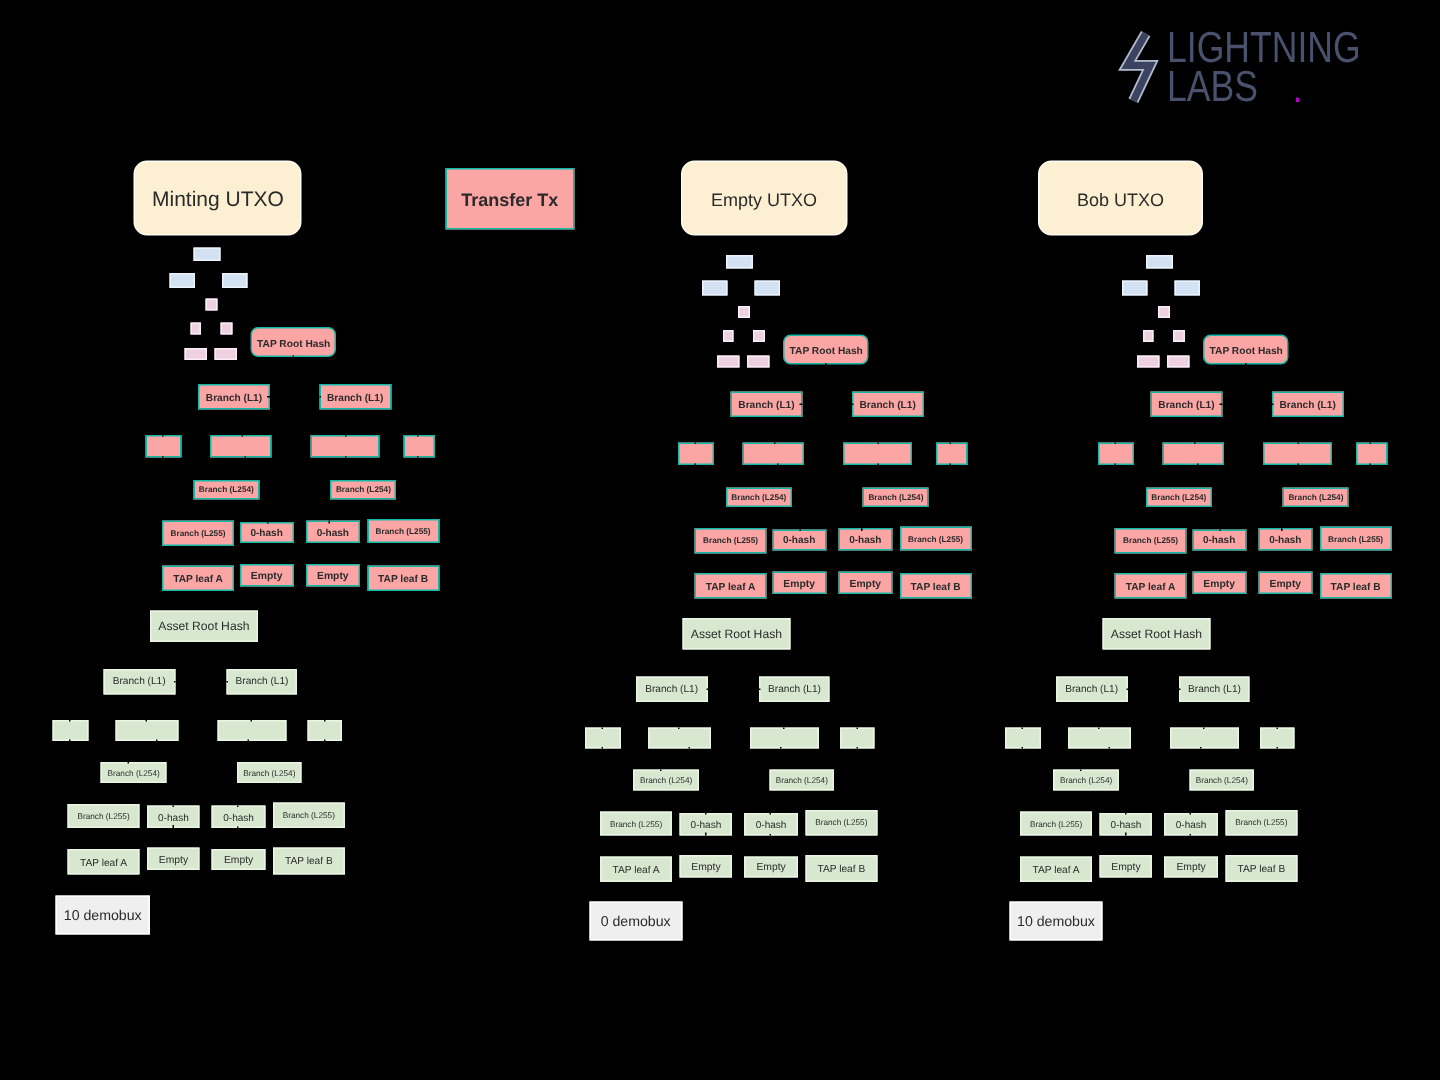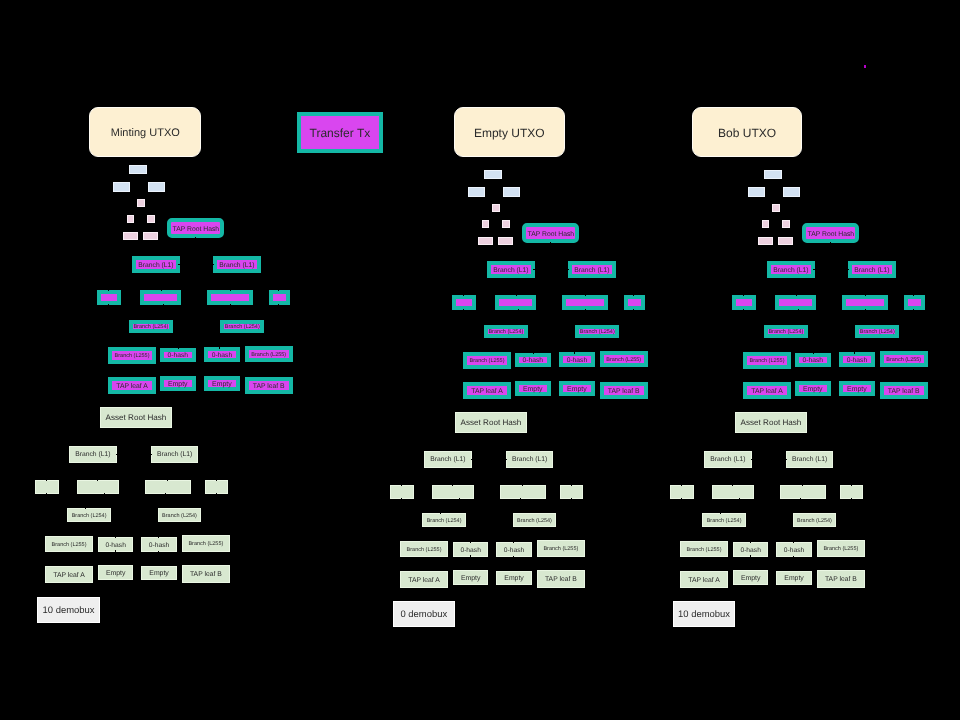--- a/index.html
+++ b/index.html
@@ -2,47 +2,55 @@
 <html><head>
 <meta charset="utf-8">
 <title>Taproot Asset Tree Diagram</title>
 <style>
   html,body{margin:0;padding:0;background:#000000;width:960px;height:720px;overflow:hidden;}
   body{font-family:"Liberation Sans",sans-serif;-webkit-font-smoothing:antialiased;text-rendering:geometricPrecision;}
   #canvas{position:relative;width:960px;height:720px;background:#000000;}
   .node{position:absolute;filter:opacity(100%);box-sizing:border-box;display:flex;align-items:center;
         justify-content:center;text-align:center;white-space:nowrap;line-height:1.1;
         color:#2b2b2b;}
-  .peach{background:#d946ef;border:4px solid #14b8a6;}
+  .peach{background:#fca5a5;border:1px solid #14b8a6;font-weight:bold;}
   .green{background:#d8e8d0;border:1px solid #eaf6e3;}
   .blue {background:#d3e2f2;border:1px solid #ecf3fc;}
   .pink {background:#edd1e0;border:1px solid #faeef5;}
   .cream{background:#fdf0d2;border:1px solid #fffcf4;}
   .grey {background:#efefef;border:1px solid #ffffff;}
   .lbl{position:relative;top:1px;display:block;}
   .rounded{border-radius:9px;}
   .rounded-sm{border-radius:5px;}
   .tick{position:absolute;background:#000000;}
   #logo{position:absolute;left:0;top:0;width:960px;height:100px;}
   .ltext{position:absolute;filter:opacity(100%);color:#49516c;font-weight:400;font-size:29.0px;
          transform:scaleX(0.818);transform-origin:left top;letter-spacing:0px;line-height:1;}
   #logo-line1{left:777.9px;top:18.1px;}
   #logo-line2{left:777.9px;top:44.0px;}
   #dot{position:absolute;left:864px;top:65px;width:2px;height:3px;background:#b500c8;}
 </style>
 </head>
 <body>
 
 <div id="canvas">
+  <div id="logo">
+    <svg width="960" height="100" style="position:absolute;left:0;top:0">
+      <path d="M 763.8,22.4 L 751.6,43.6 L 766.8,43.6 L 755.6,67.2" fill="none" stroke="#b5bccf" stroke-width="7.2" stroke-linejoin="miter" stroke-linecap="butt"></path>
+      <path d="M 763.8,22.4 L 751.6,43.6 L 766.8,43.6 L 755.6,67.2" fill="none" stroke="#3c4360" stroke-width="4.8" stroke-linejoin="miter" stroke-linecap="butt"></path>
+    </svg>
+    <div class="ltext" id="logo-line1">LIGHTNING</div>
+    <div class="ltext" id="logo-line2">LABS</div>
+  </div>
   <div id="dot"></div>
   <div id="nodes">
       <div class="node peach" style="left: 296.8px; top: 111.6px; width: 86.2px; height: 41.3px; font-size: 12px;">
         <span class="lbl">Transfer Tx</span>
       </div>
-      <div class="node cream rounded" style="left: 89.4px; top: 107.4px; width: 111.8px; height: 49.3px; font-size: 11px;">
+      <div class="node cream rounded" style="left: 89.4px; top: 107.4px; width: 111.8px; height: 49.3px; font-size: 14px;">
         <span class="lbl">Minting UTXO</span>
       </div>
       <div class="node blue" style="left: 129px; top: 165px; width: 18px; height: 9px;"></div>
       <div class="node blue" style="left: 113px; top: 182px; width: 17px; height: 10px;"></div>
       <div class="node blue" style="left: 148px; top: 182px; width: 17px; height: 10px;"></div>
       <div class="node pink" style="left: 136.8px; top: 198.8px; width: 8.4px; height: 8.2px;"></div>
       <div class="node pink" style="left: 127.4px; top: 215.2px; width: 6.8px; height: 7.9px;"></div>
       <div class="node pink" style="left: 147.2px; top: 215.2px; width: 7.6px; height: 7.9px;"></div>
       <div class="node pink" style="left: 123px; top: 232.1px; width: 14.8px; height: 7.6px;"></div>
       <div class="node pink" style="left: 143px; top: 232.1px; width: 14.8px; height: 7.6px;"></div>

